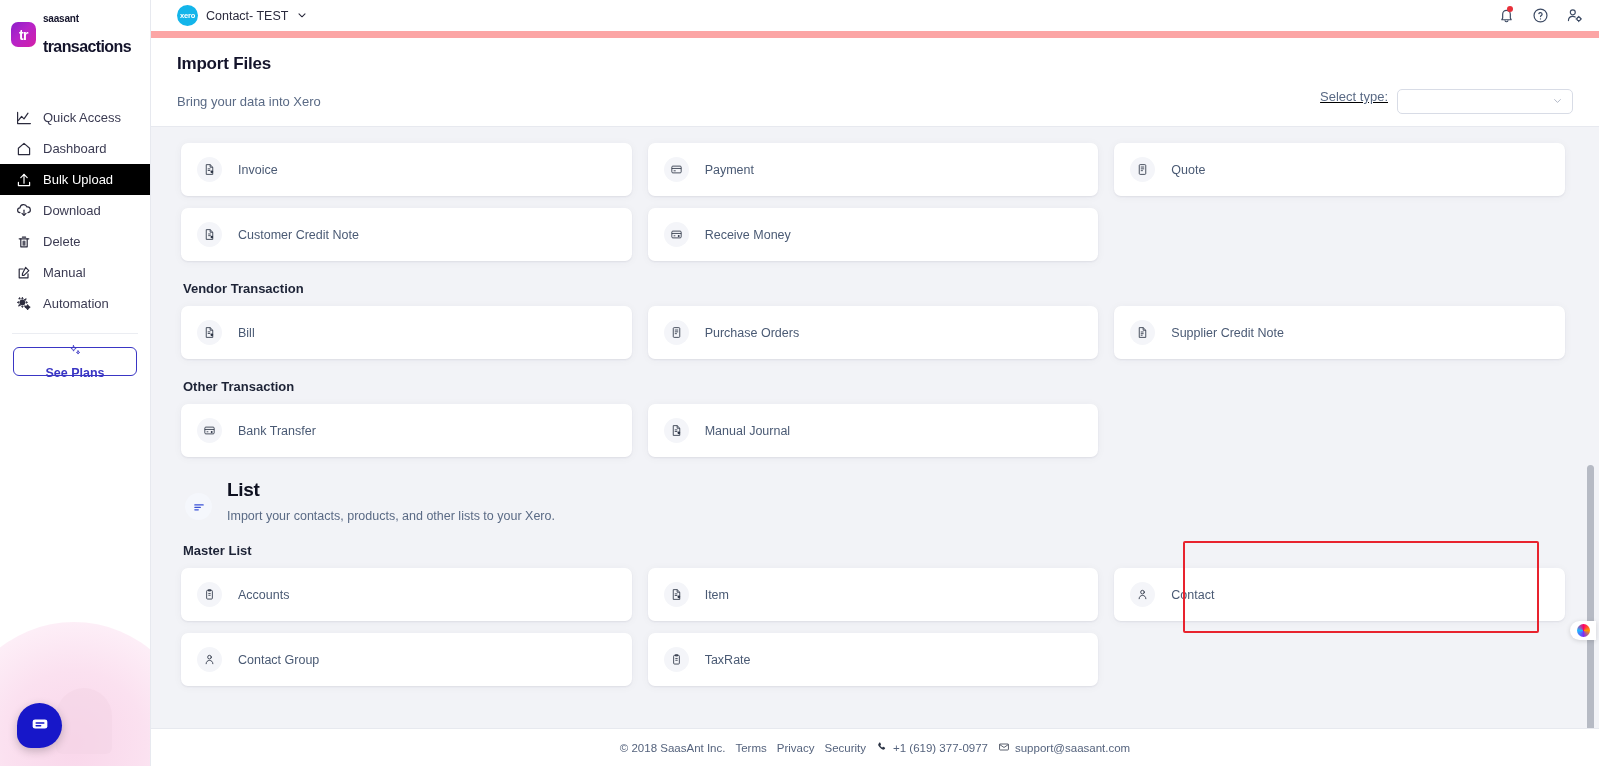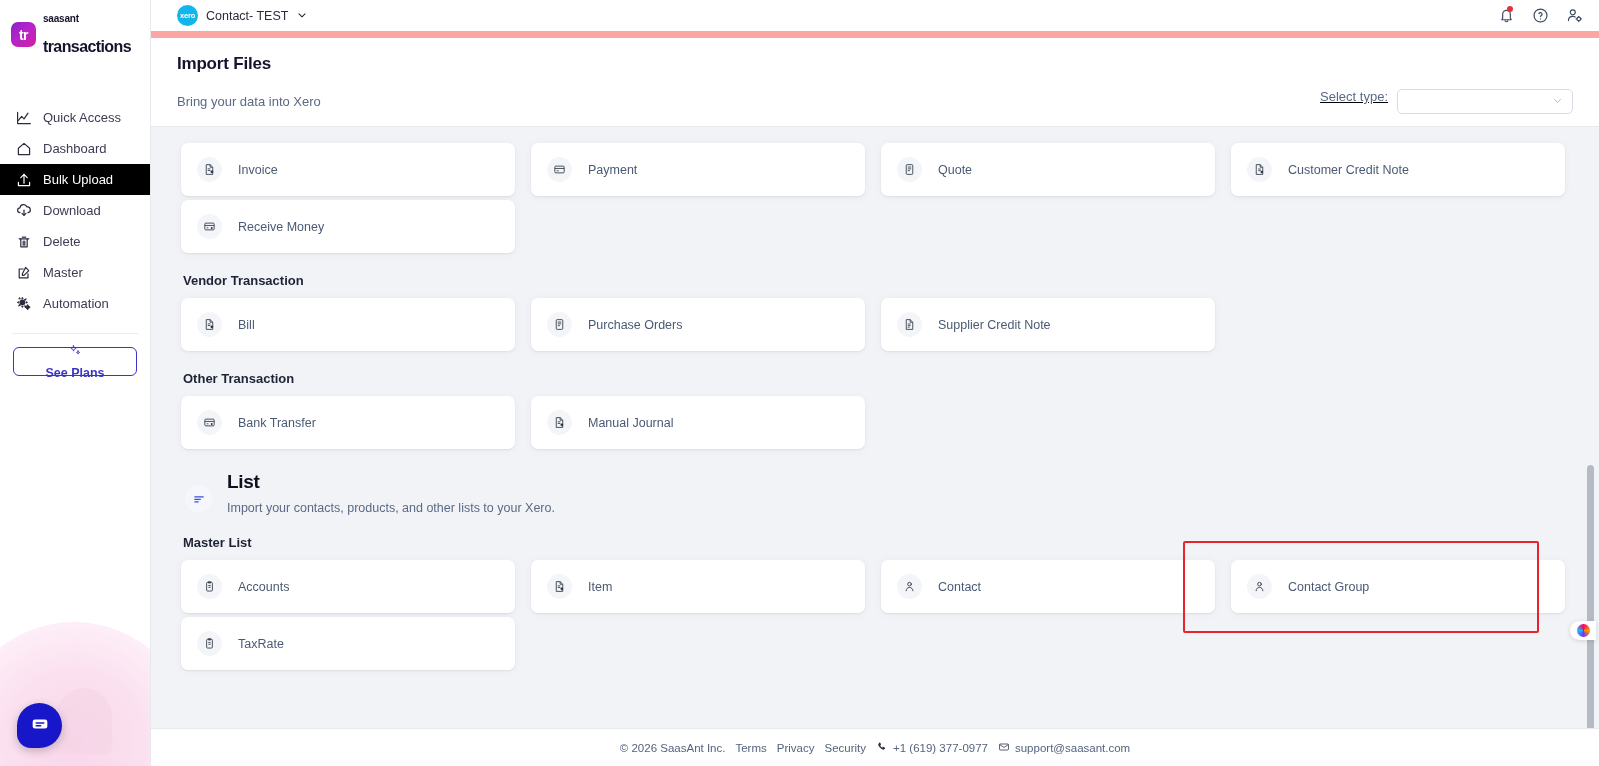--- a/index.html
+++ b/index.html
@@ -125,22 +125,22 @@
     position: relative; flex: 1 1 auto; min-height:0;
     background: #f2f3f7;
     border-top: 1px solid #e7e9ef;
     overflow: hidden;
     padding: 0 0 0 0;
   }
   .scroll-inner { padding: 16px 34px 0 30px; }
 
   .grid {
     display: grid;
-    grid-template-columns: repeat(4, 1fr);
-    gap: 4px 16px;
+    grid-template-columns: repeat(3, 1fr);
+    gap: 12px 16px;
   }
   .card {
     background: #ffffff;
     border-radius: 7px;
     height: 53px;
     display: flex; align-items: center; gap: 16px;
     padding: 0 16px;
     box-shadow: 0 1px 2px rgba(24,32,60,.07), 0 1px 10px rgba(24,32,60,.045);
     cursor: pointer;
   }
@@ -264,21 +264,21 @@
         </span>
         <span>Delete</span>
       </div>
       <div class="nav-item">
         <span class="ni-ic">
           <svg width="16" height="16" viewBox="0 0 20 20" fill="none" stroke-width="1.5" stroke-linecap="round" stroke-linejoin="round">
               <path d="M15 11v5H4V5h5"></path>
               <path d="M12 3l4 4-6 6H8v-2z"></path>
             </svg>
         </span>
-        <span>Master</span>
+        <span>Manual</span>
       </div>
       <div class="nav-item">
         <span class="ni-ic">
           <svg width="16" height="16" viewBox="0 0 20 20" fill="#2b2b3d" stroke="none">
               <circle cx="8" cy="8" r="3.3"></circle>
               <path d="M8 1.6l1 1.6H7zM8 14.4l1-1.6H7zM1.6 8l1.6 1V7zM14.4 8l-1.6 1V7zM3.3 3.3l2 .6-.6-2zM12.7 12.7l-2-.6.6 2zM3.3 12.7l.6-2 2 .6zM12.7 3.3l-.6 2-2-.6z"></path>
               <circle cx="14.5" cy="14" r="2.1"></circle>
               <path d="M14.5 10.7l.7 1.1h-1.4zM14.5 17.3l.7-1.1h-1.4zM11.2 14l1.1.7v-1.4zM17.8 14l-1.1.7v-1.4z"></path>
             </svg>
         </span>
@@ -552,21 +552,21 @@
 
       <div class="vscroll"></div>
       <div class="mini-widget">
         <span class="mw-dot"></span>
       </div>
 
       <div class="hl-box" style="left:1032px; top:414px; width:356px; height:92px;"></div>
     </div>
 
     <div class="footer">
-      <span>© 2026 SaasAnt Inc.</span>
+      <span>© 2018 SaasAnt Inc.</span>
       <a>Terms</a>
       <a>Privacy</a>
       <a>Security</a>
       <span class="fi">
         <span>
           <svg width="12" height="12" viewBox="0 0 20 20" fill="#2c3445">
               <path d="M5.2 3.1c.7-.7 1.7-.5 2.1.3l.9 1.8c.3.6.1 1.3-.4 1.7l-.7.5c.6 1.5 1.9 2.9 3.4 3.6l.5-.7c.4-.5 1.1-.7 1.7-.4l1.8.9c.8.4 1 1.4.3 2.1l-.8.8c-.8.8-2 1-3.1.5C8 13 5.6 10.6 4 7.7c-.6-1.1-.4-2.4.4-3.2z"></path>
             </svg>
         </span>
         <span>+1 (619) 377-0977</span>

